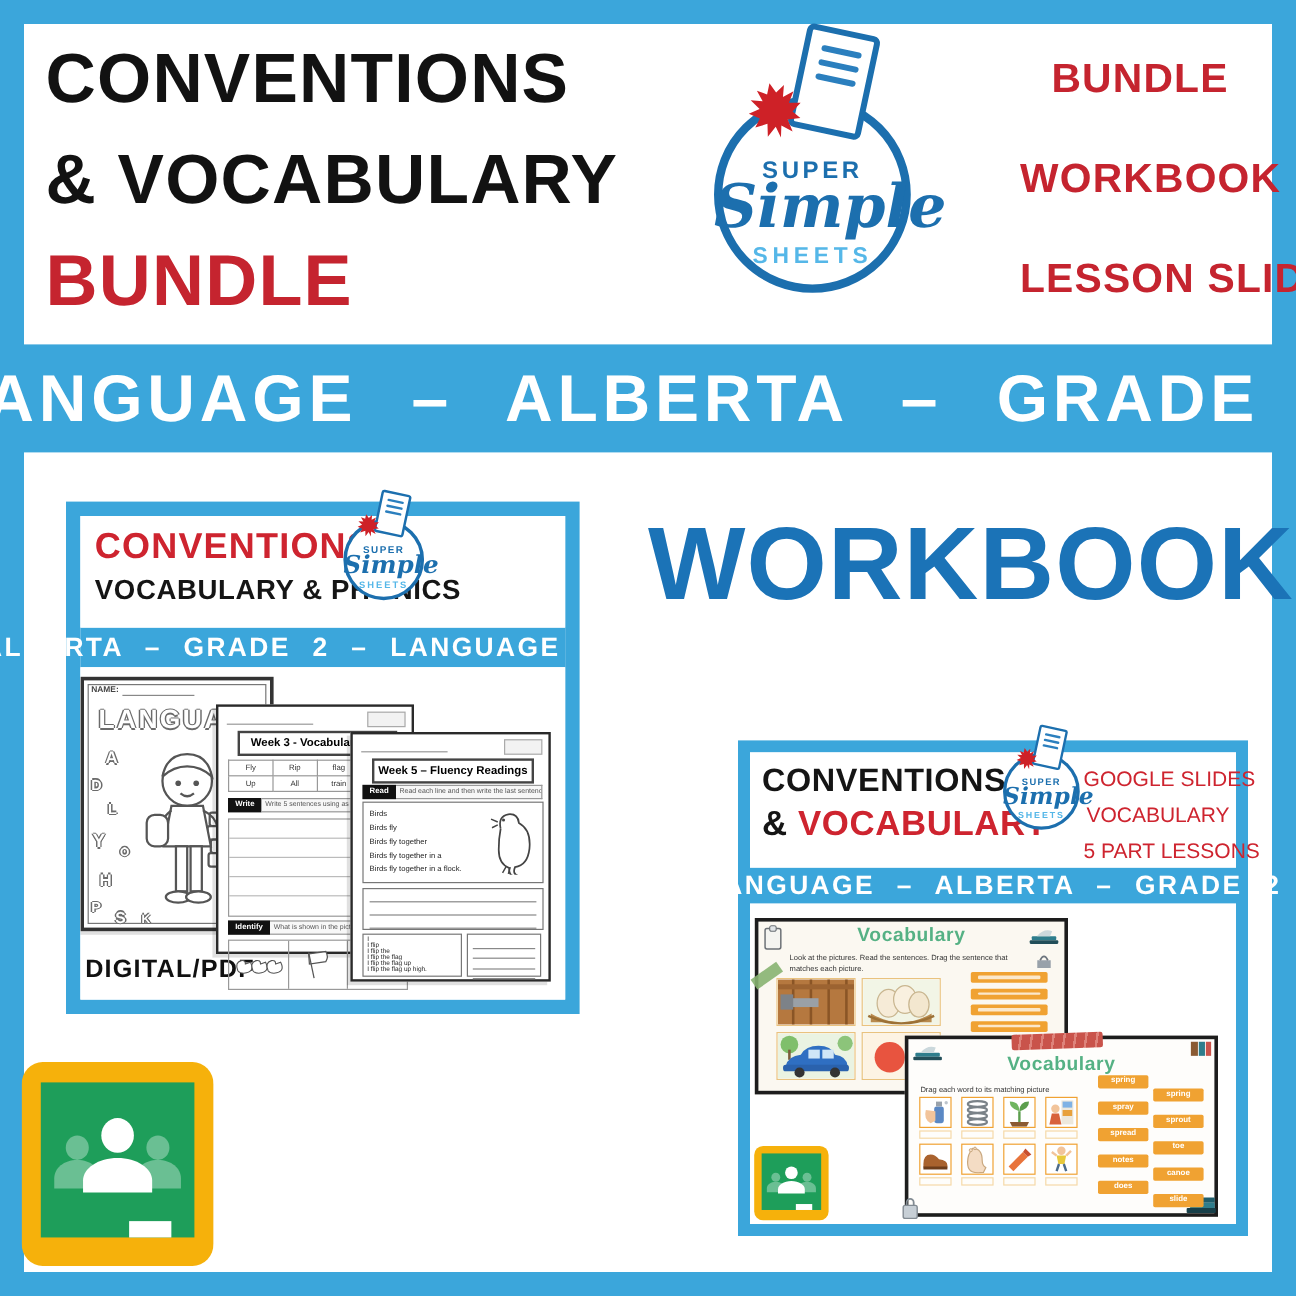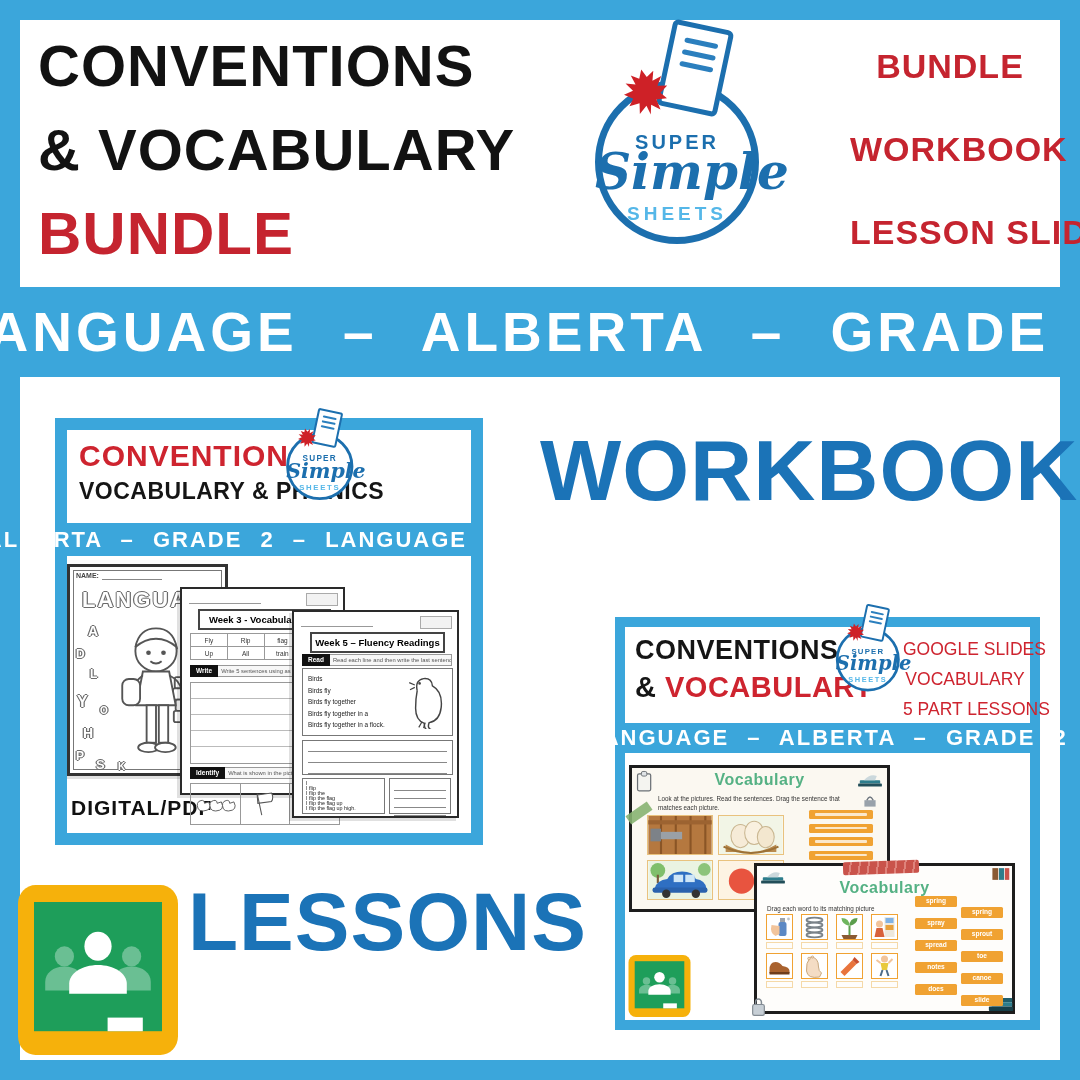--- a/index.html
+++ b/index.html
@@ -603,16 +603,15 @@
         <circle cx="29" cy="42" r="6" fill="#6ABF93"></circle>
         <path d="M17 62 v-5 c0 -5 5 -9 12 -9 s12 4 12 9 v5 z" fill="#6ABF93"></path>
         <circle cx="71" cy="42" r="6" fill="#6ABF93"></circle>
         <path d="M59 62 v-5 c0 -5 5 -9 12 -9 s12 4 12 9 v5 z" fill="#6ABF93"></path>
         <circle cx="50" cy="36" r="8.5" fill="#fff"></circle>
         <path d="M32 64 v-6 c0 -6 8 -11 18 -11 s18 5 18 11 v6 z" fill="#fff"></path>
         <rect x="56" y="78" width="22" height="8" fill="#fff"></rect>
       </svg>
     </div>
 
-    <div class="lessons-label">LESSONS</div>
   </div>
 
 </div>
 
 </body></html>

